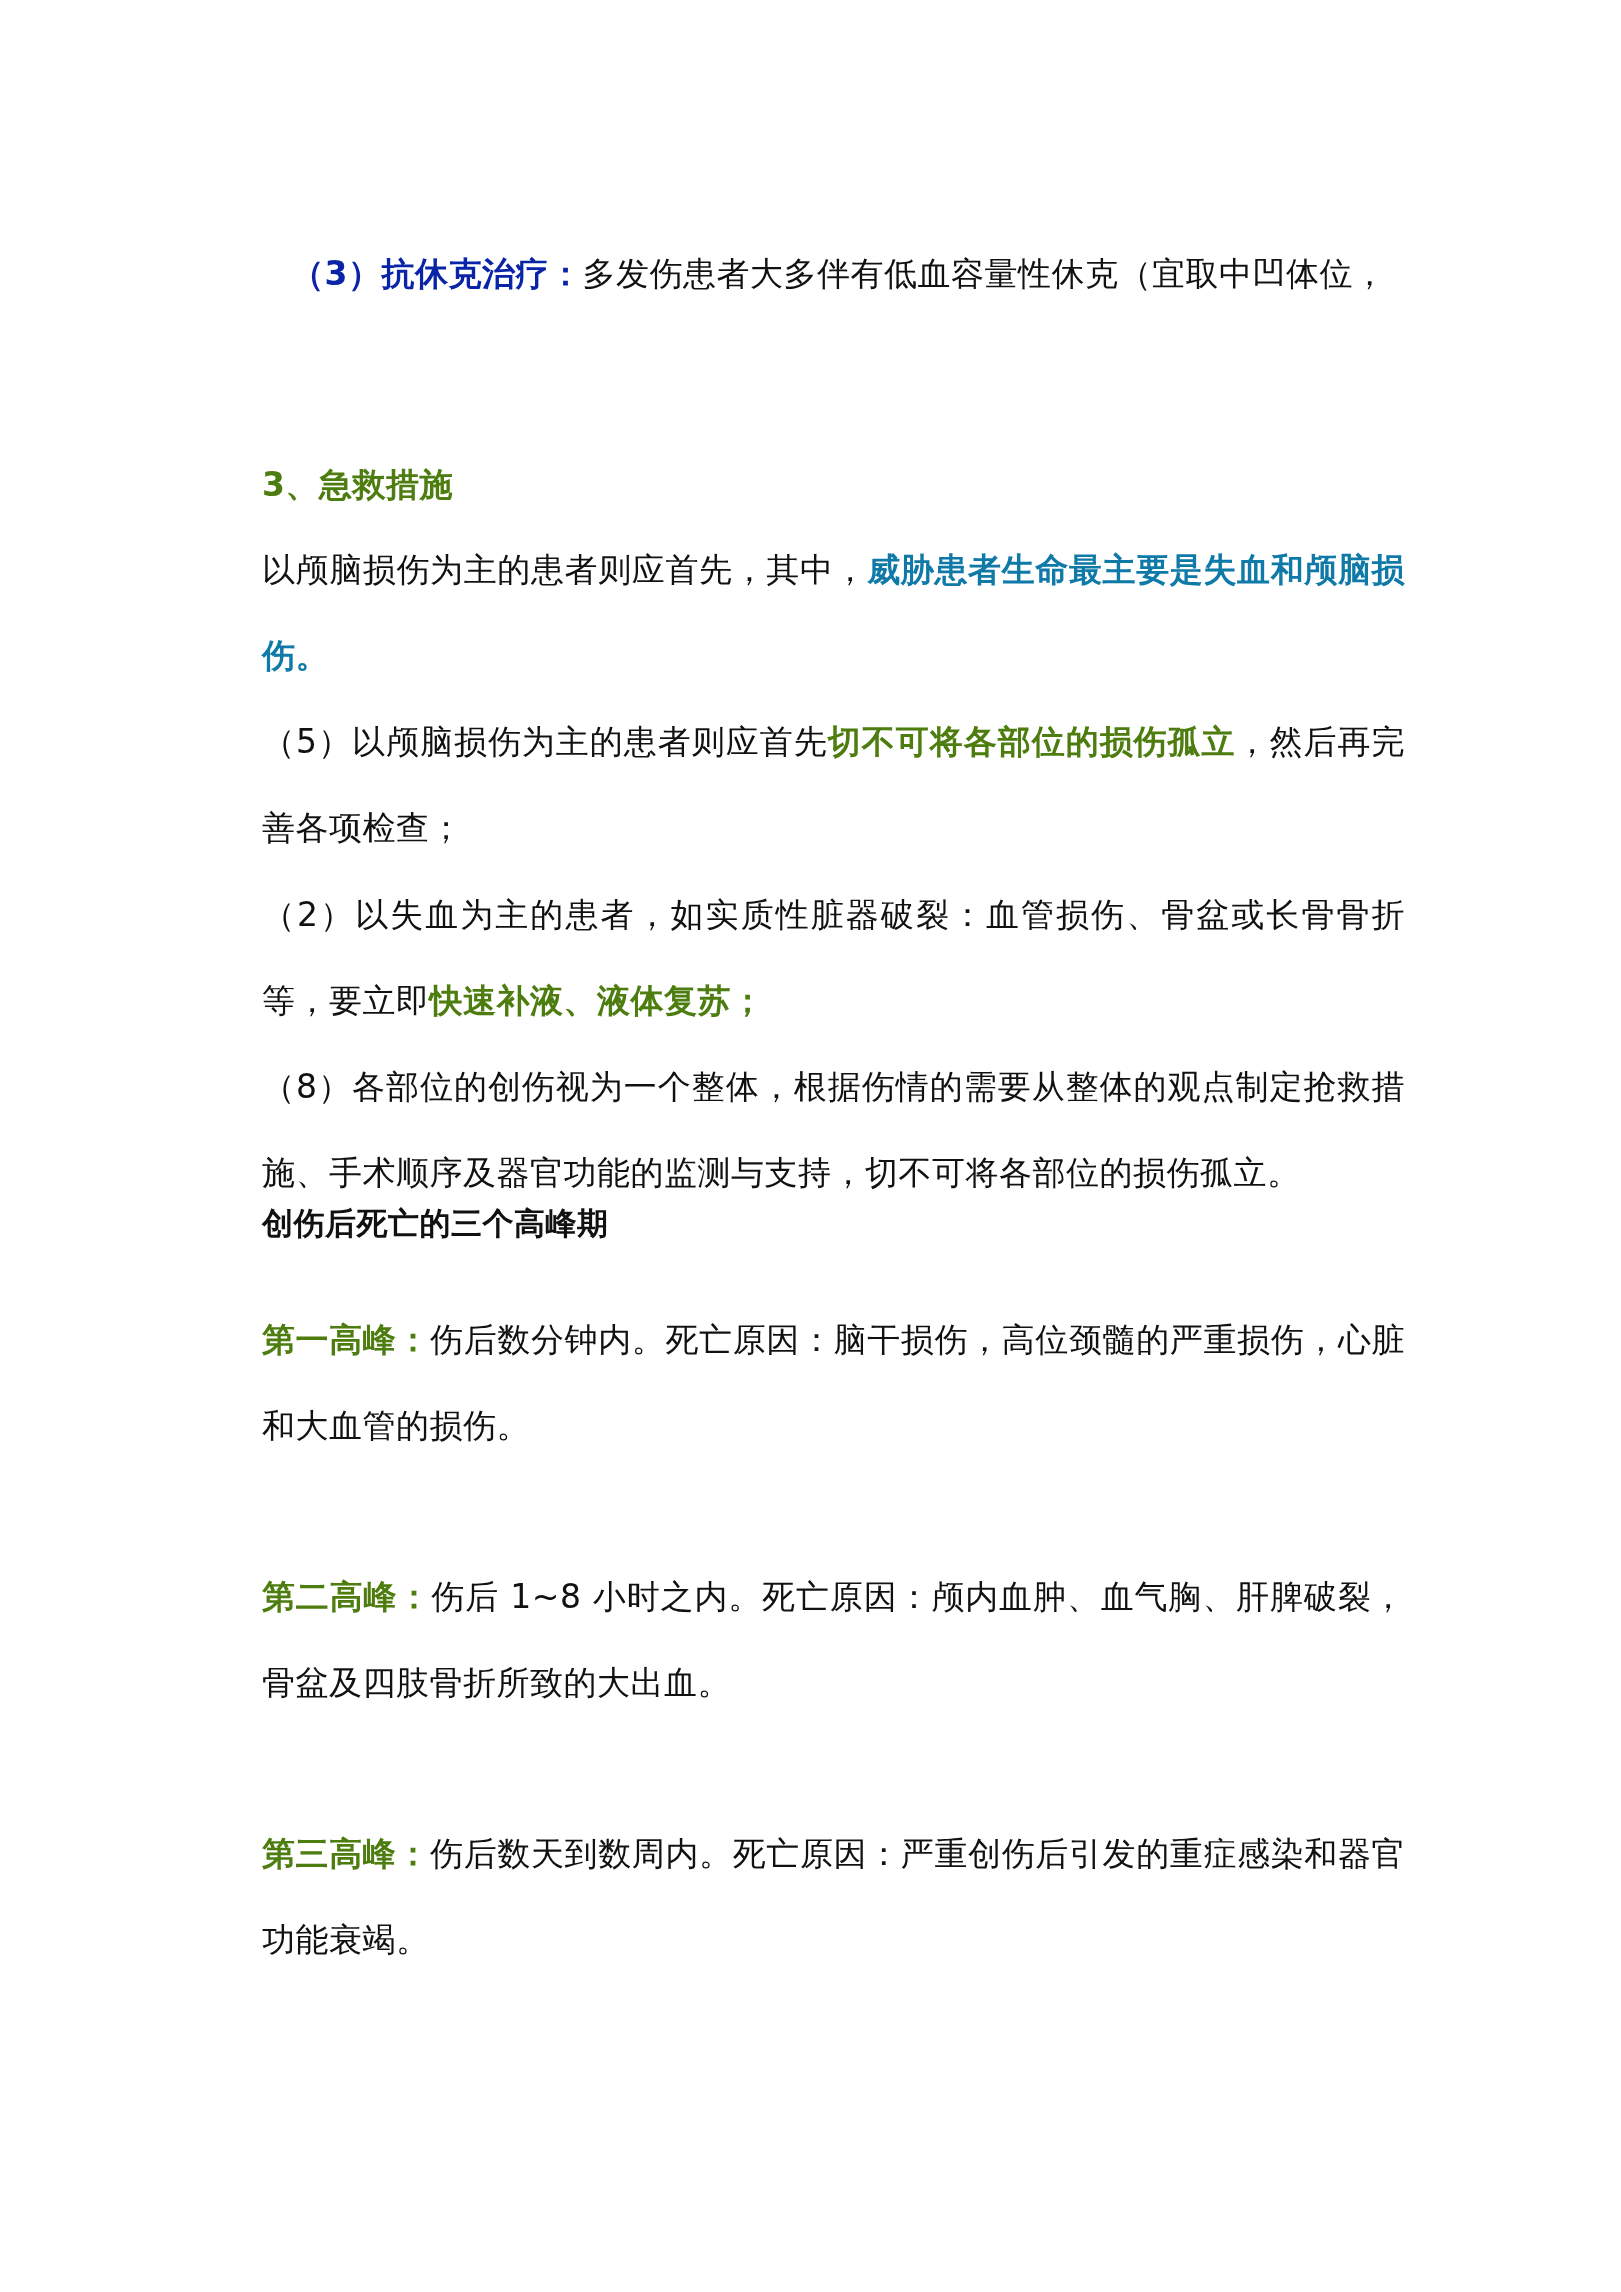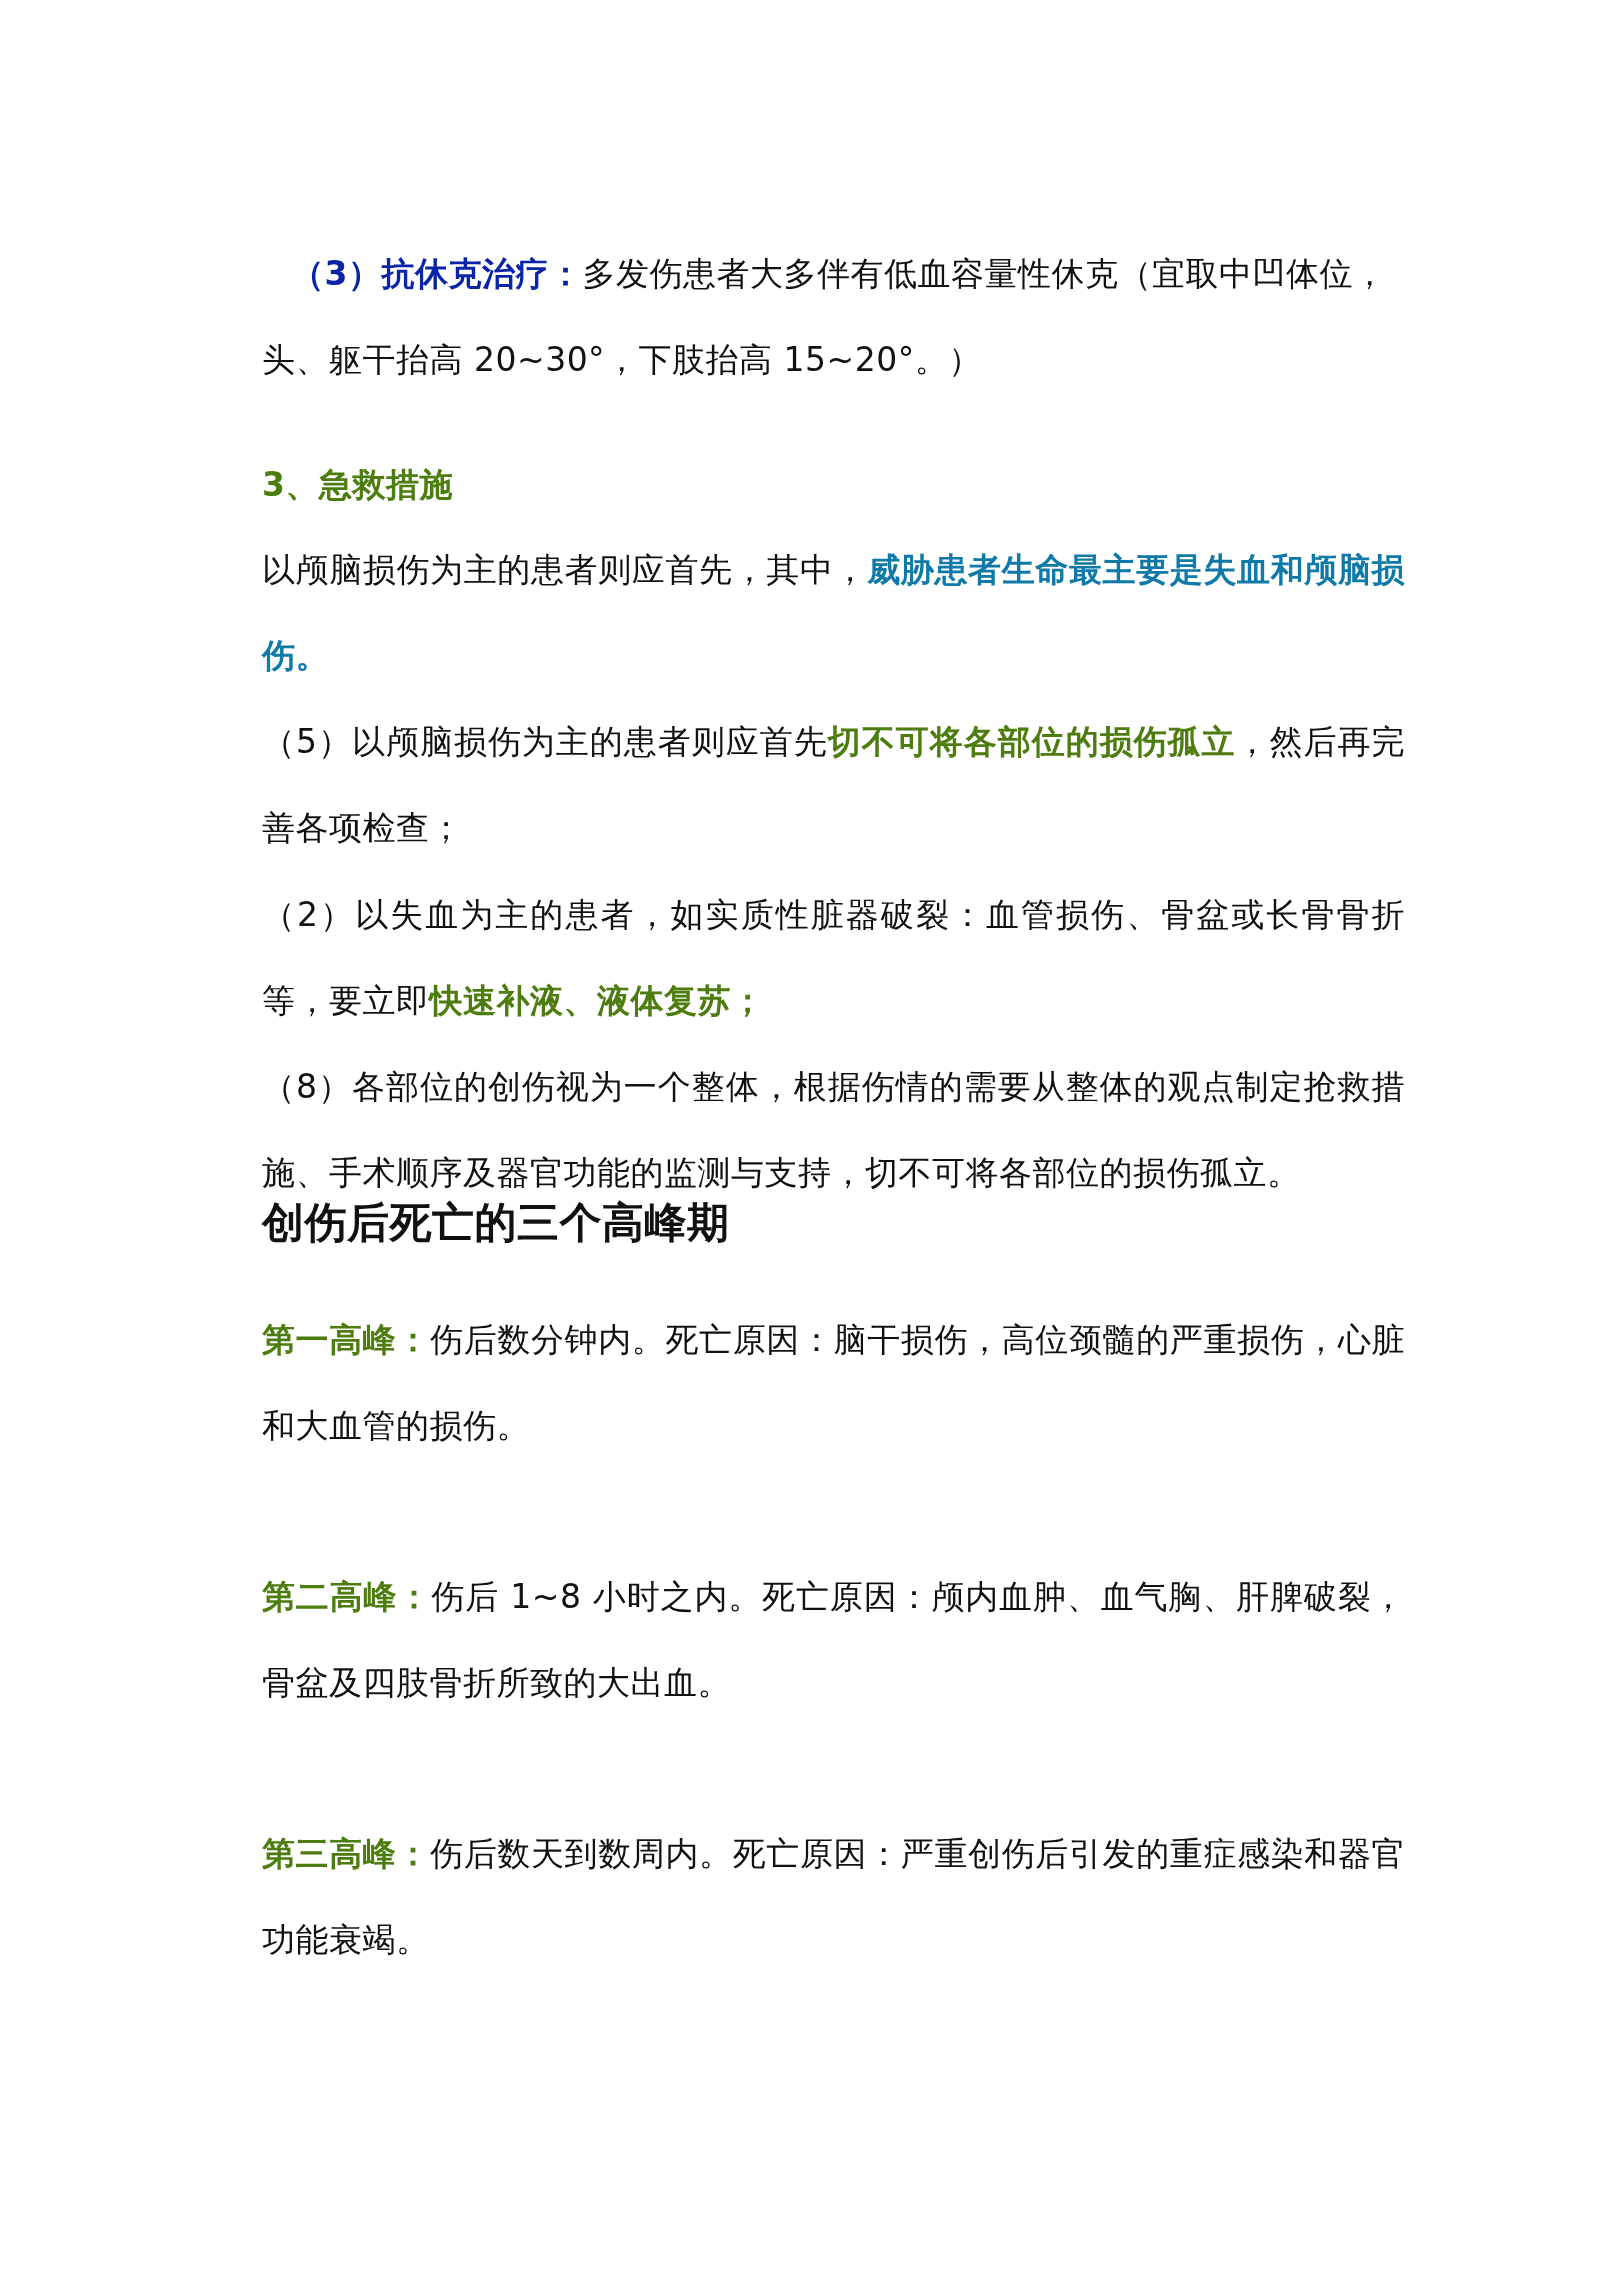--- a/index.html
+++ b/index.html
@@ -36,21 +36,20 @@
     .red { color: #4d7c0f; font-weight: bold; }
     .black-bold { color: #111111; font-weight: bold; }
   </style>
 </head>
 <body>
 
 <div class="page">
 
   <p class="para" style="top:214px;">
     <span style="padding-left:29px;"></span><span class="blue">（3）抗休克治疗：</span><span>多发伤患者大多伴有低血容量性休克（宜取中凹体位，</span><br>
-    <span>头、躯干抬高 20~30°，下肢抬高 15~20°。）</span>
   </p>
 
   <p class="para" style="top:425px;">
     <span class="red">3、急救措施</span>
   </p>
 
   <p class="para" style="top:510px;">
     <span>以颅脑损伤为主的患者则应首先，其中，</span><span class="teal">威胁患者生命最主要是失血和颅脑损伤。</span>
   </p>
 
@@ -60,21 +59,21 @@
 
   <p class="para" style="top:855px;">
     <span>（2）以失血为主的患者，如实质性脏器破裂：血管损伤、骨盆或长骨骨折等，要立即</span><span class="red">快速补液、液体复苏；</span>
   </p>
 
   <p class="para" style="top:1027px;">
     <span>（8）各部位的创伤视为一个整体，根据伤情的需要从整体的观点制定抢救措施、手术顺序及器官功能的监测与支持，切不可将各部位的损伤孤立。</span>
   </p>
 
   <p class="para" style="top:1176px; line-height:59px;">
-    <span class="black-bold" style="font-size:42px;">创伤后死亡的三个高峰期</span>
+    <span class="black-bold" style="font-size:31px;">创伤后死亡的三个高峰期</span>
   </p>
 
   <p class="para" style="top:1280px;">
     <span class="red">第一高峰：</span><span>伤后数分钟内。死亡原因：脑干损伤，高位颈髓的严重损伤，心脏和大血管的损伤。</span>
   </p>
 
   <p class="para" style="top:1537px;">
     <span class="red">第二高峰：</span><span>伤后 1~8 小时之内。死亡原因：颅内血肿、血气胸、肝脾破裂，骨盆及四肢骨折所致的大出血。</span>
   </p>
 

